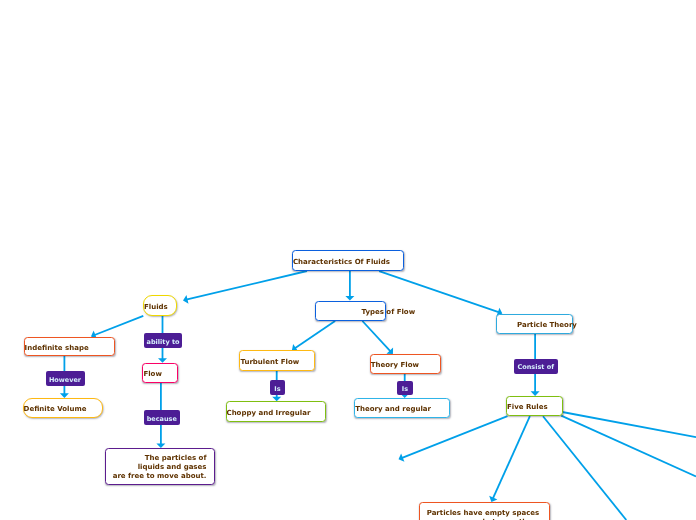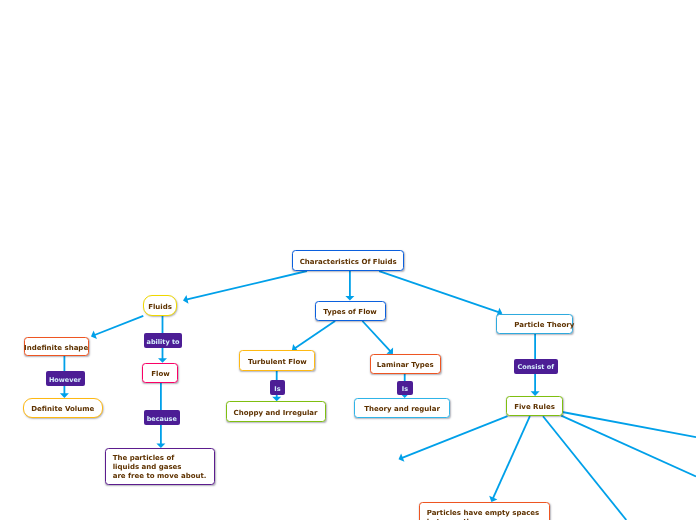--- a/index.html
+++ b/index.html
@@ -3,26 +3,26 @@
 <meta charset="utf-8">
 <title>Characteristics Of Fluids</title>
 <style>
   html,body{margin:0;padding:0;background:#ffffff;}
   body{width:696px;height:520px;overflow:hidden;
        font-family:"DejaVu Sans","Liberation Sans",sans-serif;
        -webkit-font-smoothing:antialiased;}
   #canvas{position:relative;width:696px;height:520px;background:#fff;}
   svg#links{position:absolute;left:0;top:0;width:696px;height:520px;pointer-events:none;}
   .node{position:absolute;box-sizing:border-box;background:#ffffff;border-width:1.75px;border-style:solid;
-        border-radius:3.6px;display:flex;align-items:center;justify-content:center;
+        border-radius:3.6px;display:flex;align-items:center;
         color:#5e3200;font-weight:bold;font-size:7px;line-height:9px;white-space:nowrap;
         box-shadow:0.7px 1px 1.6px rgba(35,35,60,0.34);text-align:center;}
   .node .ntext{display:block;position:relative;top:1.7px;transform:translateZ(0);}
   .node.multi{justify-content:flex-start;padding-left:6.6px;}
-  .node.multi .ntext{text-align:left;line-height:9px;}
+  .node.multi .ntext{text-align:right;line-height:9px;}
   .label{position:absolute;box-sizing:border-box;background:#4c1d95;border-radius:2px;color:#d6effc;
         display:flex;align-items:center;justify-content:center;font-size:6.5px;line-height:8px;
         white-space:nowrap;font-weight:bold;}
   .label .ltext{display:block;position:relative;top:1px;transform:translateZ(0);}
 </style>
 </head>
 <body>
 
 <div id="canvas">
   <svg id="links" viewBox="0 0 696 520">
@@ -57,47 +57,47 @@
       <path d="M543 416.3 L626.3 520" stroke="#00a0e9" stroke-width="1.8" fill="none" stroke-linecap="butt"></path>
       <path d="M561.2 415.6 L696 476.4" stroke="#00a0e9" stroke-width="1.8" fill="none" stroke-linecap="butt"></path>
       <path d="M562.3 412 L696 437.2" stroke="#00a0e9" stroke-width="1.8" fill="none" stroke-linecap="butt"></path>
     </svg>
 <div class="node" style="left: 291.9px; top: 250.2px; width: 112.5px; height: 20.6px; border-color: rgb(11, 96, 222);">
       <span class="ntext">Characteristics Of Fluids</span>
     </div>
     <div class="node" style="left: 143px; top: 295px; width: 34px; height: 21px; border-color: rgb(239, 216, 0); border-radius: 9px;">
       <span class="ntext">Fluids</span>
     </div>
-    <div class="node" style="left: 23.6px; top: 336.6px; width: 65px; height: 19.5px; border-color: rgb(238, 85, 34);">
+    <div class="node" style="left: 23.6px; top: 336.6px; width: 91px; height: 19.5px; border-color: rgb(238, 85, 34);">
       <span class="ntext">Indefinite shape</span>
     </div>
     <div class="node" style="left: 22.6px; top: 397.8px; width: 80.4px; height: 20px; border-color: rgb(254, 185, 19); border-radius: 9px;">
       <span class="ntext">Definite Volume</span>
     </div>
     <div class="node" style="left: 142.4px; top: 362.7px; width: 36.1px; height: 20.2px; border-color: rgb(251, 0, 102);">
       <span class="ntext">Flow</span>
     </div>
     <div class="node multi" style="left: 105.1px; top: 448px; width: 109.5px; height: 36.6px; border-color: rgb(92, 28, 142);">
       <span class="ntext">
         <div>The particles of</div>
         <div>liquids and gases</div>
         <div>are free to move about.</div>
       </span>
     </div>
-    <div class="node" style="left: 314.5px; top: 301px; width: 71px; height: 20px; border-color: rgb(11, 96, 222);">
+    <div class="node" style="left: 314.5px; top: 301px; width: 71px; height: 20px; border-color: rgb(11, 96, 222); padding-left: 46px;">
       <span class="ntext">Types of Flow</span>
     </div>
     <div class="node" style="left: 239.4px; top: 350.4px; width: 76px; height: 20.2px; border-color: rgb(254, 185, 19);">
       <span class="ntext">Turbulent Flow</span>
     </div>
     <div class="node" style="left: 225.5px; top: 401.25px; width: 100px; height: 20.5px; border-color: rgb(127, 191, 16);">
       <span class="ntext">Choppy and Irregular</span>
     </div>
     <div class="node" style="left: 369.8px; top: 354px; width: 70.9px; height: 20.2px; border-color: rgb(238, 85, 34);">
-      <span class="ntext">Laminar Types</span>
+      <span class="ntext">Theory Flow</span>
     </div>
     <div class="node" style="left: 354.3px; top: 397.8px; width: 95.6px; height: 20.2px; border-color: rgb(47, 180, 232);">
       <span class="ntext">Theory and regular</span>
     </div>
     <div class="node" style="left: 496px; top: 314.2px; width: 76.5px; height: 19.7px; border-color: rgb(46, 170, 222); padding-left: 20px;">
       <span class="ntext">Particle Theory</span>
     </div>
     <div class="node" style="left: 506px; top: 395.8px; width: 57px; height: 19.9px; border-color: rgb(127, 191, 16);">
       <span class="ntext">Five Rules</span>
     </div>

